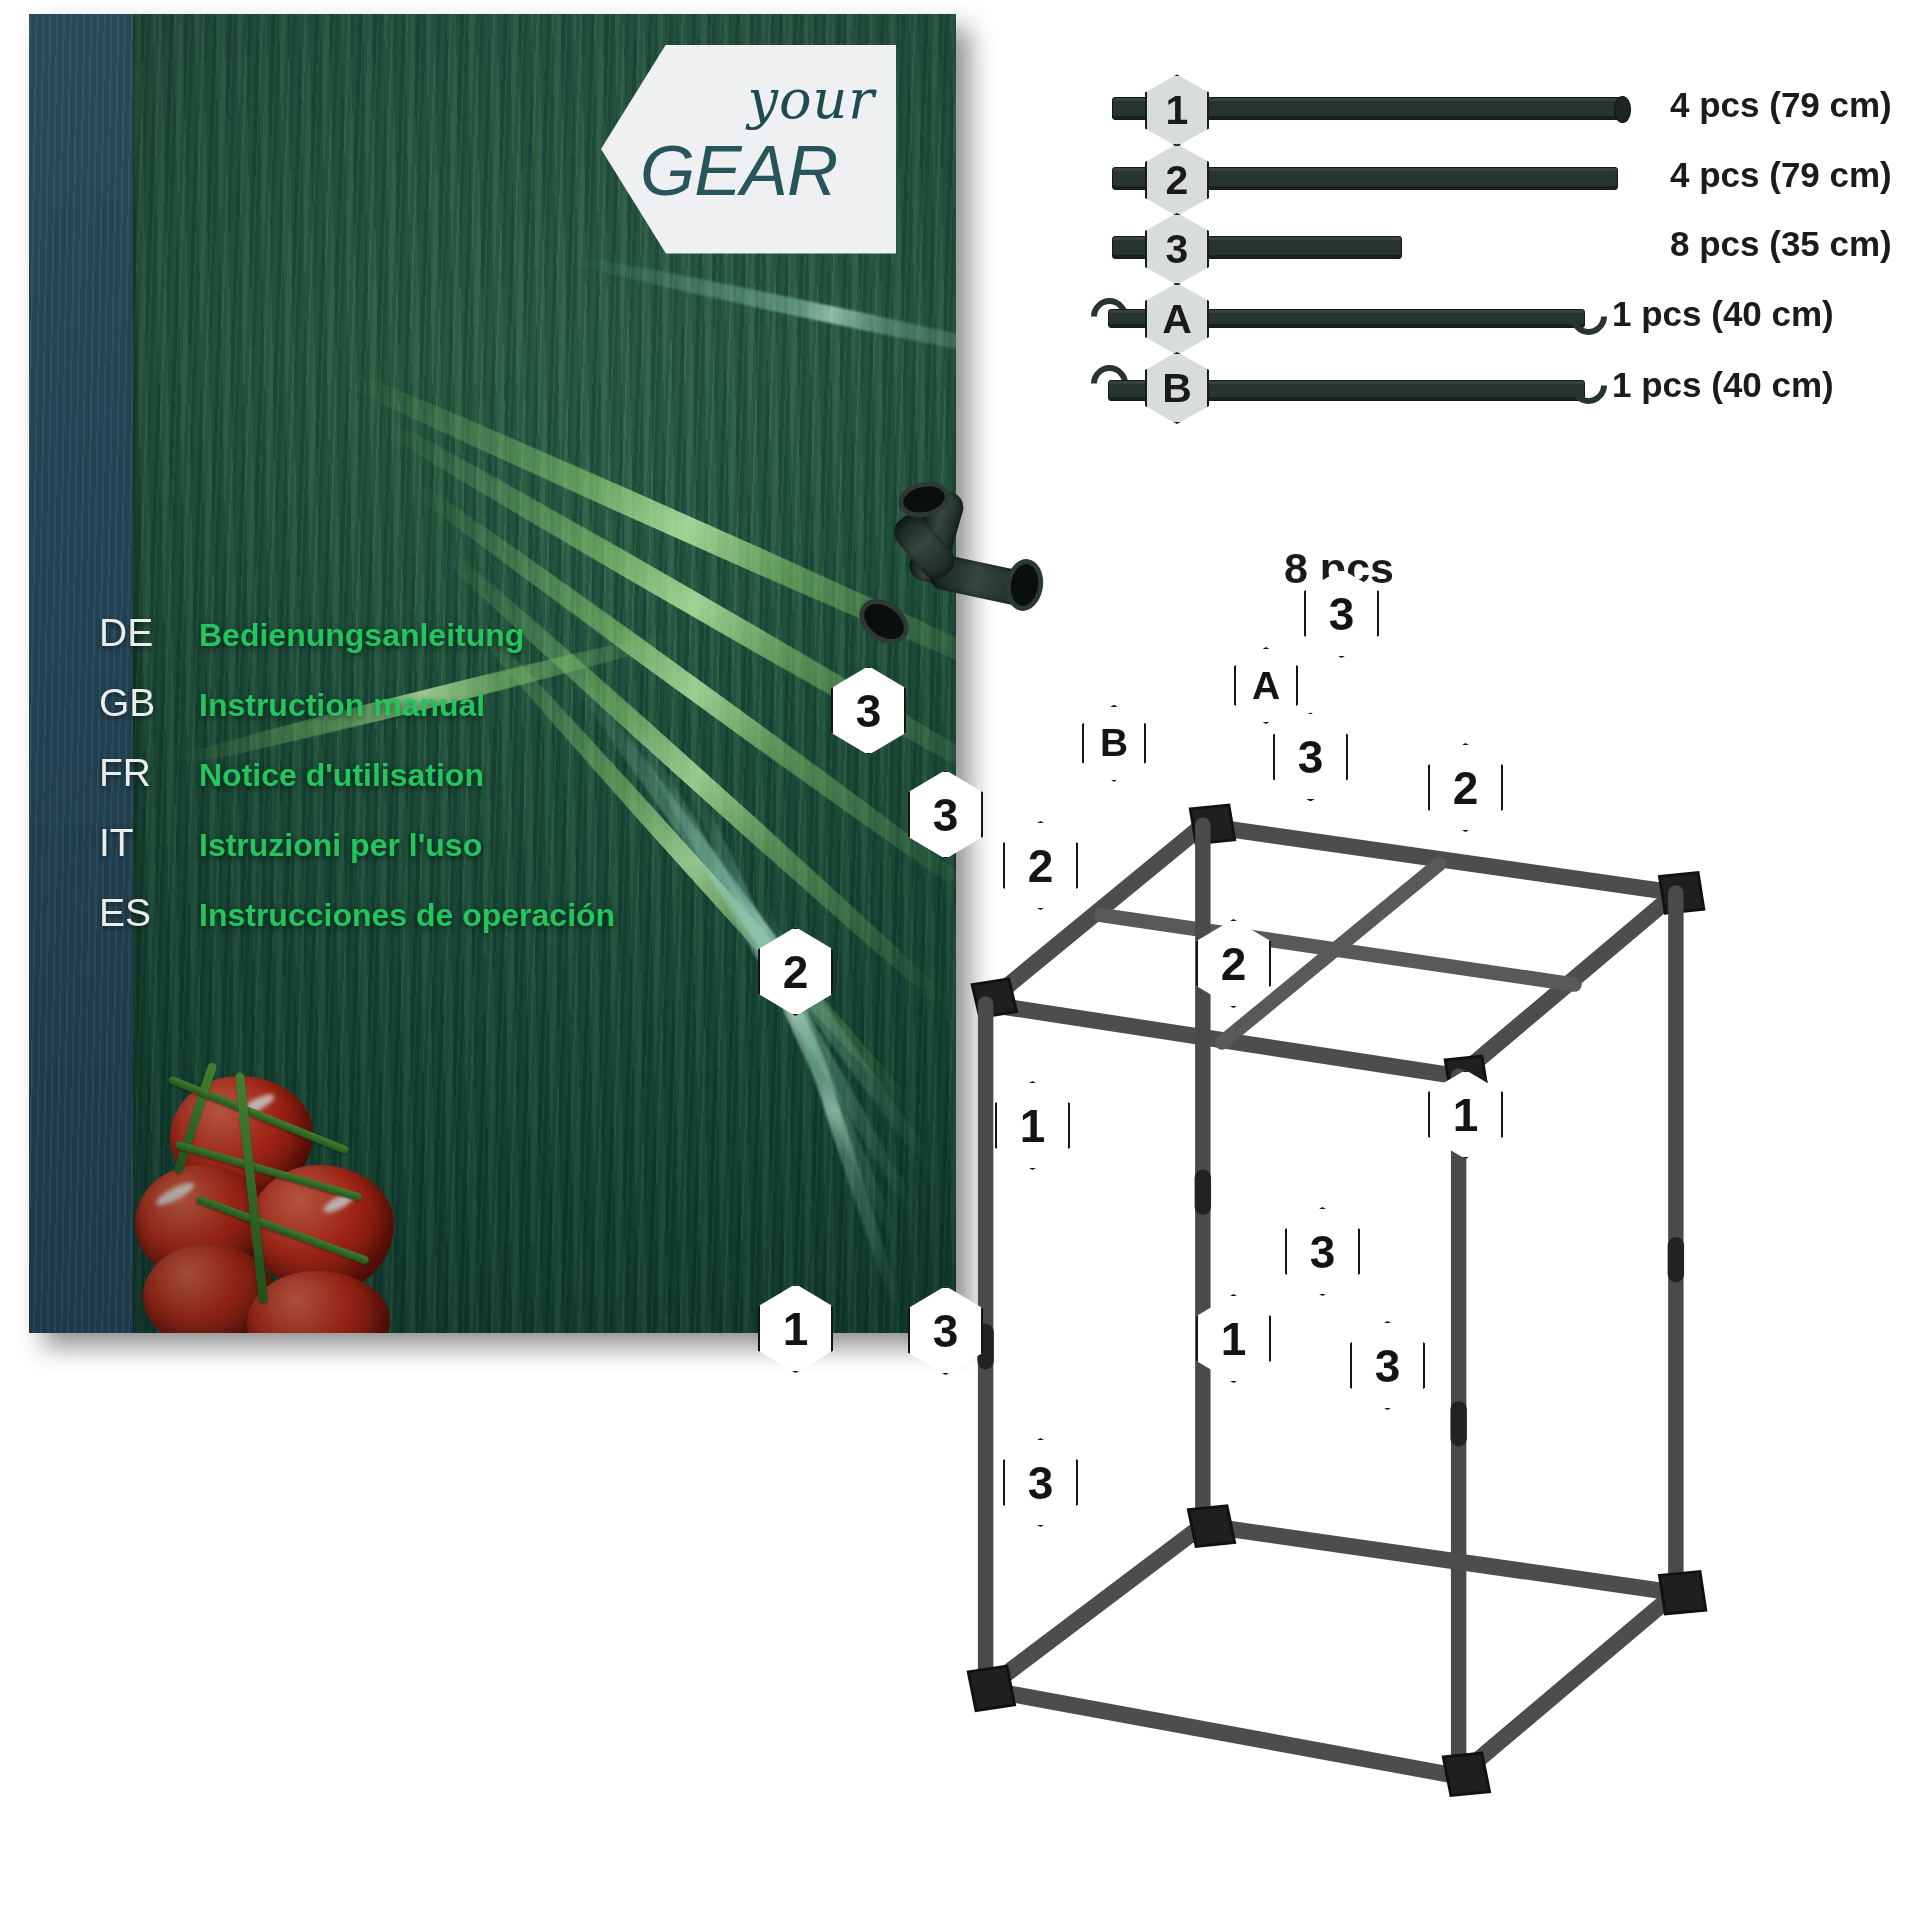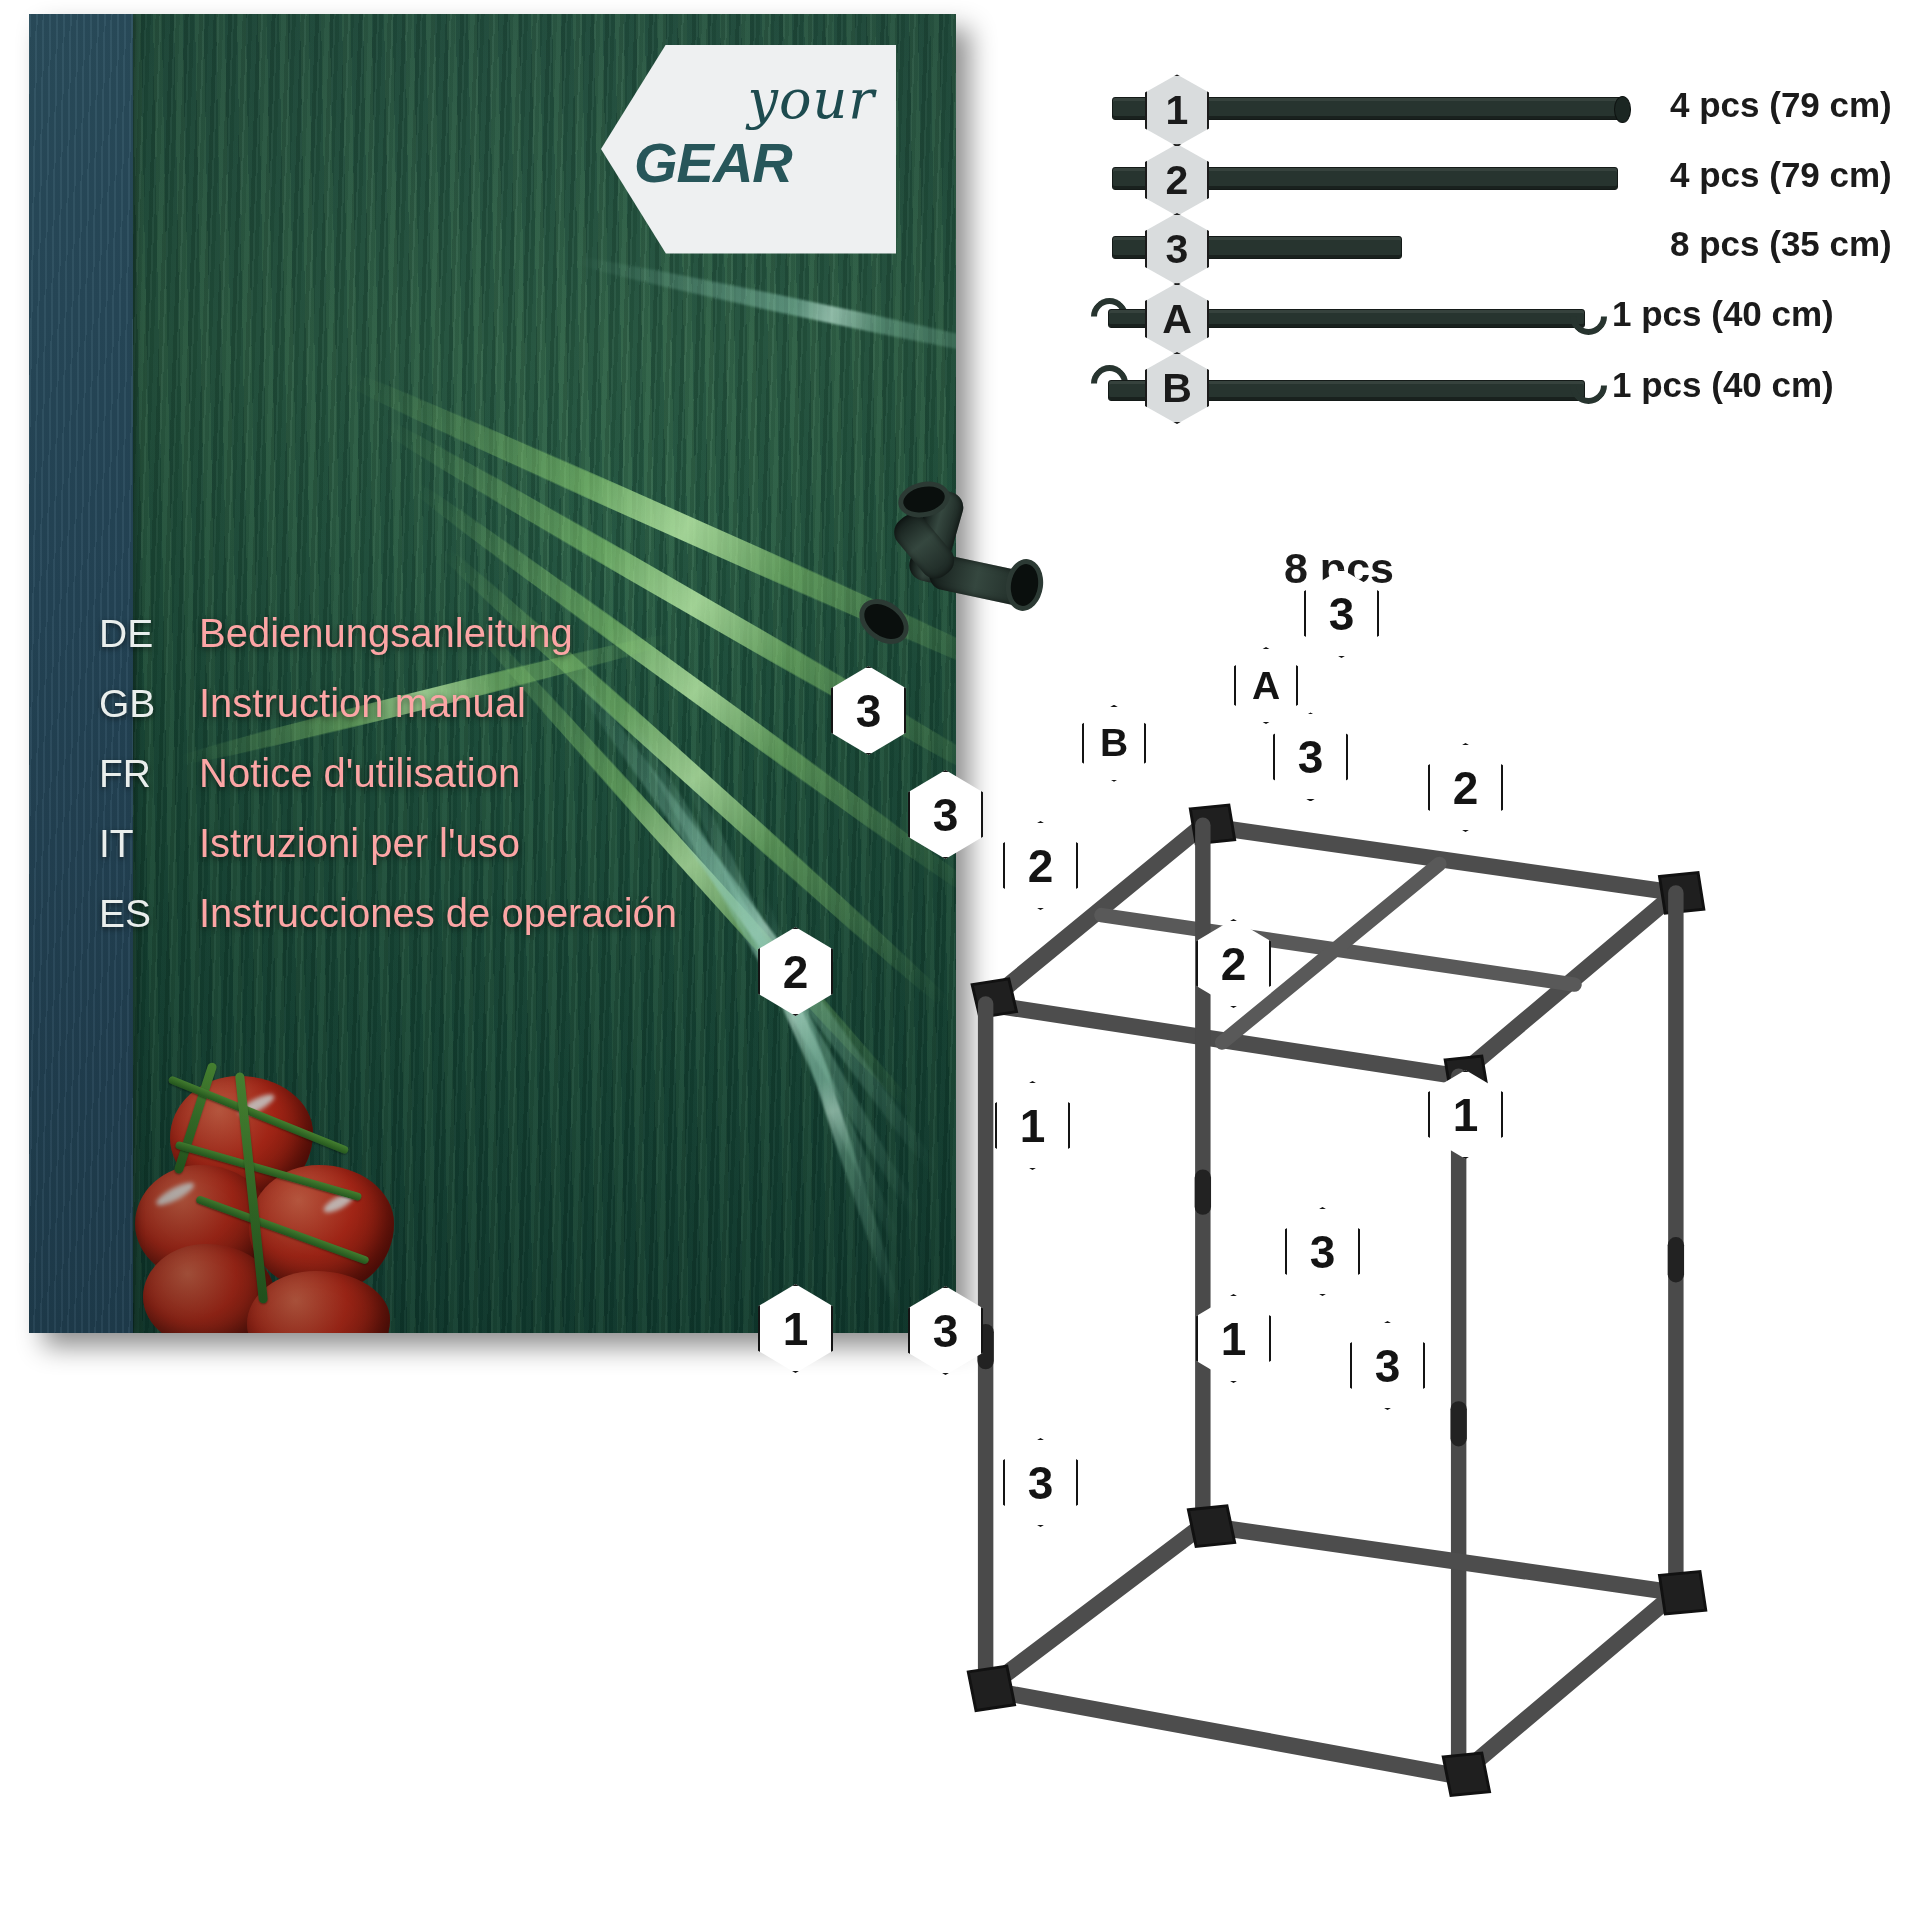--- a/index.html
+++ b/index.html
@@ -56,34 +56,34 @@
     box-shadow:0 1px 1.9px rgba(0,0,0,.4);}
 
   
   .cover-title{position:absolute;left:169px;top:390px;color:#eef1f0;
     font-size:70px;font-weight:700;letter-spacing:1.4px;
     text-shadow:0 2.9px 9.7px rgba(0,0,0,.45);}
   .lang-list{position:absolute;left:70px;top:597px;width:734px;}
   .lang-row{display:flex;align-items:baseline;height:70px;}
   .lang-code{width:100px;color:#e9eeec;font-size:39px;font-weight:400;
     text-shadow:0 1.9px 5.8px rgba(0,0,0,.5);}
-  .lang-name{color:#fca5a5;font-size:40px;font-weight:400;
+  .lang-name{color:#22c55e;font-size:32px;font-weight:700;
     text-shadow:0 1.9px 6.8px rgba(0,0,0,.55);}
 
   
   #logo{position:absolute;left:572px;top:31px;width:295px;height:209px;}
   .hexwhite{position:absolute;left:0;top:0;width:100%;height:100%;
     background:#eef0f1;
     clip-path:polygon(22% 0%,100% 0%,100% 100%,22% 100%,0% 50%);}
   .logo-your{position:absolute;left:23px;top:23px;width:251px;text-align:right;
     color:#1d4b4f;font-size:54px;font-family:"DejaVu Serif",serif;
     font-style:italic;font-weight:400;letter-spacing:1px;}
-  .logo-gear{position:absolute;left:4px;top:85px;width:309px;text-align:left;
+  .logo-gear{position:absolute;left:10px;top:85px;width:309px;text-align:left;
     padding-left:29px;box-sizing:border-box;
-    color:#27565a;font-size:56px;font-weight:700;letter-spacing:-1px;
+    color:#27565a;font-size:71px;font-weight:400;letter-spacing:-1px;
     font-style:italic;}
 
   
   #parts-list{position:absolute;left:1091px;top:58px;width:821px;height:386px;}
   .part-row{position:absolute;left:0;height:60px;width:100%;}
   .rod{position:absolute;background:#27342f;border:1.9px solid #141a18;
        border-radius:2.9px;box-shadow:inset 0 -2.9px 0 rgba(0,0,0,.35),
        inset 0 2.9px 0 rgba(255,255,255,.07);}
   .rod-cap{position:absolute;width:15.4px;border-radius:50%/50%;
        background:#1b2622;border:1.9px solid #0e1311;}

